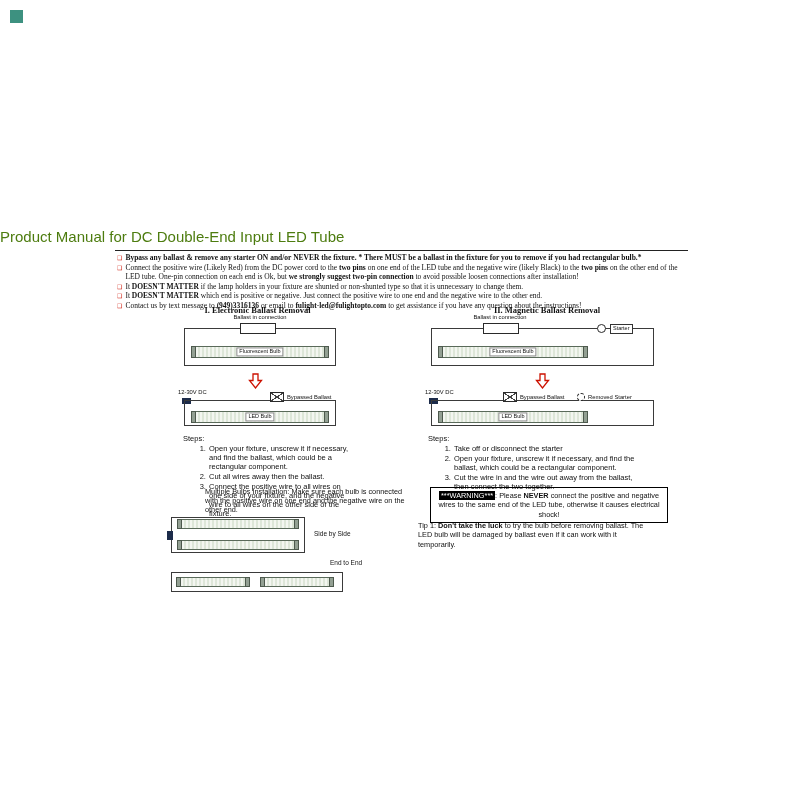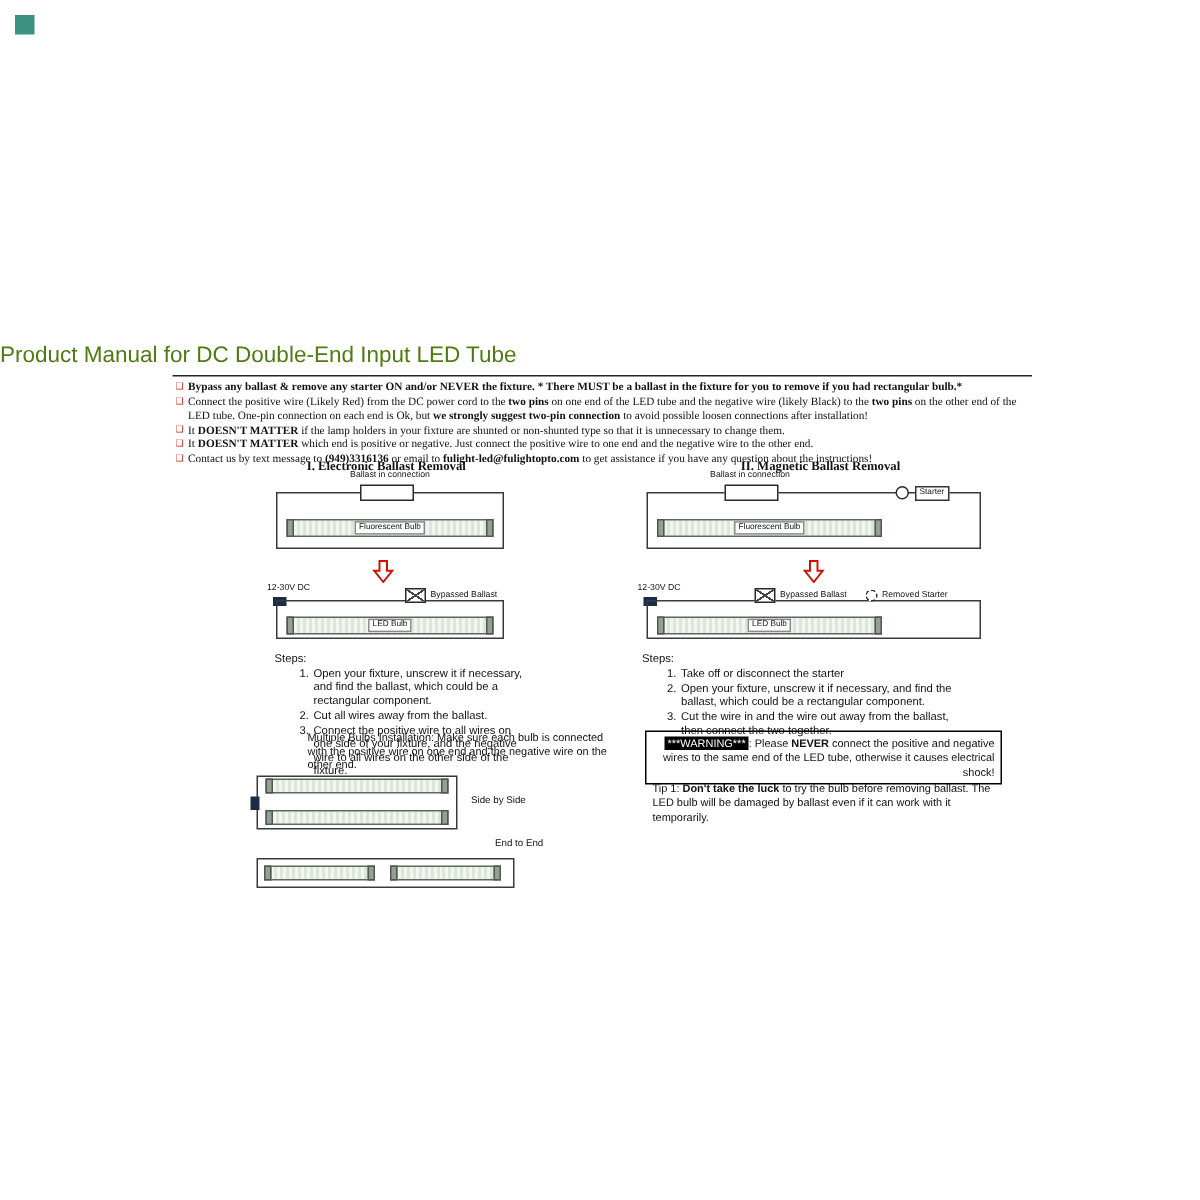--- a/index.html
+++ b/index.html
@@ -50,21 +50,21 @@
   .circle.dashed{border-style:dashed;}
   .slabel{position:absolute;border:1px solid #333;background:#fff;padding:0 2px;
         font-size:5.5px;white-space:nowrap;line-height:1.4;}
   .arrow{position:absolute;}
   .arrow path{fill:#fff;stroke:var(--accent-red);stroke-width:1.3px;}
   .steps{position:absolute;font-size:7.5px;line-height:1.2;}
   .steps ol{margin:1px 0 0 13px;padding:0;}
   .steps li{margin:0 0 1px 12px;padding-left:1px;}
   .note{position:absolute;font-size:7.3px;line-height:1.25;}
   .warnbox{position:absolute;border:1px solid #000;padding:3px 4px;font-size:7.3px;
-        line-height:1.3;text-align:right;}
+        line-height:1.3;text-align:center;}
   .tip{position:absolute;font-size:7.3px;line-height:1.3;}
 </style>
 </head>
 <body>
 
 <div class="sheet">
 
   <div class="corner"></div>
 
   <div class="title">Product Manual for DC Double-End Input LED Tube</div>
@@ -117,21 +117,21 @@
     <div class="dlabel" style="left:109px;top:4px;">Bypassed Ballast</div>
     <div class="tube" style="left:13px;right:13px;top:21px;height:12px;">
       <span class="tlabel">LED Bulb</span>
     </div>
   </div>
 
   <div class="steps" style="left:183px;top:434px;width:172px;">
     <div>Steps:</div>
     <ol>
       <li>Open your fixture, unscrew it if necessary, and find the ballast, which could be a rectangular component.</li>
-      <li>Cut all wires away from the ballast.</li>
+      <li>Cut all wires away then the ballast.</li>
       <li>Connect the positive wire to all wires on one side of your fixture, and the negative wire to all wires on the other side of the fixture.</li>
     </ol>
   </div>
 
   <div class="note" style="left:160px;top:487px;width:208px;margin-left:45px;">Multiple Bulbs Installation: Make sure each bulb is connected with the positive wire on one end and the negative wire on the other end.</div>
 
   <div class="diag" style="left:168px;top:514px;width:140px;height:42px;">
     <div class="wirebox" style="left:3px;right:3px;top:3px;bottom:3px;"></div>
     <div class="plug" style="left:-1px;top:17px;width:6px;height:9px;"></div>
     <div class="tube" style="left:9px;right:9px;top:5px;height:10px;"></div>
@@ -178,15 +178,15 @@
     <div>Steps:</div>
     <ol>
       <li>Take off or disconnect the starter</li>
       <li>Open your fixture, unscrew it if necessary, and find the ballast, which could be a rectangular component.</li>
       <li>Cut the wire in and the wire out away from the ballast, then connect the two together.</li>
     </ol>
   </div>
 
   <div class="warnbox" style="left:430px;top:487px;width:238px;"><span class="inv">***WARNING***</span><span>: Please </span><span class="b">NEVER</span><span> connect the positive and negative wires to the same end of the LED tube, otherwise it causes electrical shock!</span></div>
 
-  <div class="tip" style="left:435px;top:521px;width:232px;"><span>Tip 1: </span><span class="b">Don't take the luck</span><span> to try the bulb before removing ballast. The LED bulb will be damaged by ballast even if it can work with it temporarily.</span></div>
+  <div class="tip" style="left:418px;top:521px;width:232px;"><span>Tip 1: </span><span class="b">Don't take the luck</span><span> to try the bulb before removing ballast. The LED bulb will be damaged by ballast even if it can work with it temporarily.</span></div>
 
 </div>
 
 </body></html>

